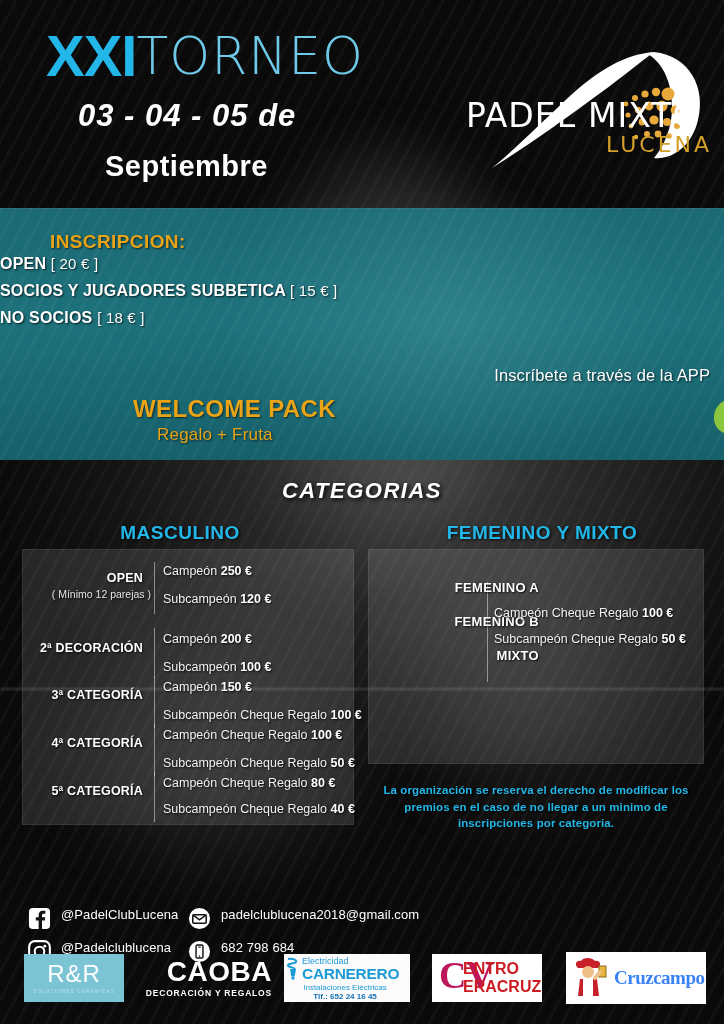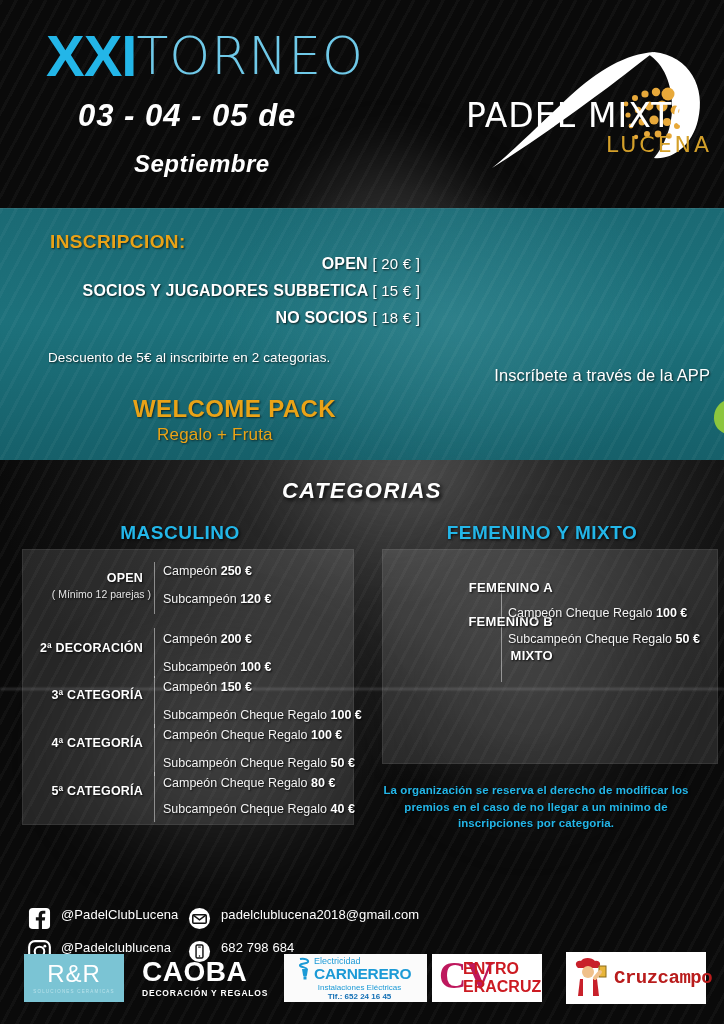--- a/index.html
+++ b/index.html
@@ -52,22 +52,22 @@
     color:#6fc9e8; display:inline-block; vertical-align:middle;
     font-family:"DejaVu Sans", sans-serif;
   }
   .dates {
     position:absolute; left:78px; top:98px;
     font-size:31px; font-weight:bold; font-style:italic;
     color:#ffffff; letter-spacing:1px;
   }
   .month {
     position:absolute; left:105px; top:150px;
-    font-size:24px; font-weight:bold; font-style:italic;
-    color:#ffffff; letter-spacing:0.5px;margin-left:29px;
+    font-size:29px; font-weight:bold; 
+    color:#ffffff; letter-spacing:0.5px;
   }
 
   
   .clublogo { position:absolute; right:16px; top:42px; width:250px; height:130px; }
   .clublogo svg { position:absolute; left:0; top:0; }
   .cl-padel {
     position:absolute; left:8px; top:54px;
     font-size:33px; letter-spacing:1px; color:#ffffff; font-weight:400;
     font-family:"DejaVu Sans", sans-serif;
   }
@@ -91,21 +91,21 @@
         rgba(0,0,0,0) 3px, rgba(0,0,0,0) 13px),
       radial-gradient(ellipse 330px 240px at 62% 45%, rgba(60,140,150,0.55), rgba(0,0,0,0) 70%),
       linear-gradient(180deg, #1b6a74 0%, #1d717b 45%, #16606a 100%);
     border-top:1px solid rgba(255,255,255,0.10);
   }
   .insc-title {
     position:absolute; left:50px; top:22px;
     font-size:19px; font-weight:bold; color:#e9a317; letter-spacing:0.4px;
     text-shadow:1px 1px 2px rgba(0,0,0,0.65);
   }
-  .price-list { position:absolute; left:0; top:46px; width:420px; text-align:right; }
+  .price-list { position:absolute; left:0; top:46px; width:420px; }
   .price-row {
     font-size:16px; font-weight:bold; color:#ffffff;
     margin-bottom:9px; letter-spacing:0.2px;
     text-shadow:1px 1px 2px rgba(0,0,0,0.75);
   }
   .price-row .amt { font-weight:normal; font-size:15px; }
   .disc {
     position:absolute; left:48px; top:141px;
     font-size:13.5px; color:#ffffff; letter-spacing:0.1px;
     text-shadow:1px 1px 2px rgba(0,0,0,0.7);
@@ -140,21 +140,21 @@
   }
   .ct-masc { left:0; top:522px; width:360px; text-align:center; }
   .ct-fem  { left:360px; top:522px; width:364px; text-align:center; }
 
   .panel {
     position:absolute;
     background:rgba(230,230,230,0.13);
     border:1px solid rgba(255,255,255,0.07);
   }
   .p-masc { left:22px; top:549px; width:332px; height:276px; }
-  .p-fem  { left:382px; top:549px; width:336px; height:215px; }
+  .p-fem  { left:368px; top:549px; width:336px; height:215px; }
   .mlabel {
     position:absolute; left:0; width:120px; text-align:right;
     font-size:12.5px; font-weight:bold; color:#ffffff; letter-spacing:0.2px;
     text-shadow:1px 1px 2px rgba(0,0,0,0.8);
   }
   .msub {
     position:absolute; left:0; width:128px; text-align:right;
     font-size:10.5px; color:#e4e4e4; font-weight:normal;
     text-shadow:1px 1px 2px rgba(0,0,0,0.8);
   }
@@ -199,27 +199,27 @@
   }
   .sp { position:absolute; }
 
   .sp-rr {
     left:24px; top:10px; width:100px; height:48px; background:#7bc4d4;
     display:flex; flex-direction:column; align-items:center; justify-content:center;
   }
   .sp-rr .rr-main { font-size:24px; color:#ffffff; letter-spacing:1px; line-height:1; }
   .sp-rr .rr-sub { font-size:4.5px; color:#b8e2eb; letter-spacing:1.2px; margin-top:3px; }
 
-  .sp-caoba { left:142px; top:14px; width:130px; text-align:left; }
+  .sp-caoba { left:142px; top:14px; width:130px; text-align:right; }
   .sp-caoba .cb-main { font-size:28px; font-weight:bold; color:#ffffff; letter-spacing:0.5px; line-height:1; }
   .sp-caoba .cb-sub { font-size:8.5px; font-weight:bold; color:#ffffff; letter-spacing:0.8px; margin-top:2px; }
 
   .sp-carn {
-    left:284px; top:10px; width:143px; height:48px; background:#fbfbfb;
-    padding:3px 4px 2px 12px;
+    left:284px; top:10px; width:126px; height:48px; background:#fbfbfb;
+    padding:3px 4px 2px 0;
   }
   .carn-top { display:flex; align-items:flex-start; }
   .carn-bulb { width:16px; height:24px; margin-right:2px; flex:0 0 auto; }
   .carn-e { font-size:9px; color:#1c9ad6; font-weight:normal; line-height:1.05; }
   .carn-n { font-size:15.5px; font-weight:bold; color:#1c9ad6; letter-spacing:-0.3px; line-height:1; }
   .carn-sub { font-size:8px; color:#1c9ad6; text-align:center; margin-top:1px; }
   .carn-tlf { font-size:8px; font-weight:bold; color:#1470b5; text-align:center; }
 
   .sp-vera {
     left:432px; top:10px; width:110px; height:48px; background:#ffffff;
@@ -239,22 +239,22 @@
     position:absolute; left:26px; top:22px; font-size:16px; font-weight:bold;
     color:#cc1b22; letter-spacing:0px; line-height:1;
   }
 
   .sp-cruz {
     left:566px; top:8px; width:140px; height:52px; background:#ffffff;
     display:flex; align-items:center;
   }
   .cruz-fig { width:42px; height:44px; margin-left:4px; flex:0 0 auto; position:relative; }
   .cruz-text {
-    font-size:19px; font-weight:bold; color:#b91c1c; letter-spacing:-0.5px;
-    font-family:Liberation Mono, monospace; margin-left:2px;
+    font-size:19px; font-weight:bold; color:#3b82f6; letter-spacing:-0.5px;
+    font-family:Liberation Serif, serif; margin-left:2px;
   }
 </style>
 </head>
 <body>
 
 <div id="poster">
 
   <div class="silhouette sil1"></div>
   <div class="silhouette sil2"></div>
   <div class="silhouette sil3"></div>
@@ -310,21 +310,20 @@
       <div class="price-row">
         <span>SOCIOS Y JUGADORES SUBBETICA</span>
         <span class="amt">[ 15 € ]</span>
       </div>
       <div class="price-row">
         <span>NO SOCIOS</span>
         <span class="amt">[ 18 € ]</span>
       </div>
     </div>
 
-    <div class="disc">Descuento de 5€ al inscribirte en 2 categorias.</div>
     <div class="wp">WELCOME PACK</div>
     <div class="wp-sub">Regalo + Fruta</div>
 
     <div class="app-line">Inscríbete  a través de la APP</div>
 
     <div class="pm-logo">
       <svg class="pm-mark" viewBox="0 0 42 44">
         <path d="M21 1 C 32 1, 40 9, 40 20 C 40 31, 32 39, 23 39 L 23 43 L 14 36 C 6 33, 2 27, 2 20 C 2 9, 10 1, 21 1 Z" fill="#8cc63e"></path>
         <g stroke="#2e6b1e" stroke-width="1.2" fill="none">
           <path d="M21 11 L28 19 L21 27 L14 19 Z"></path>

